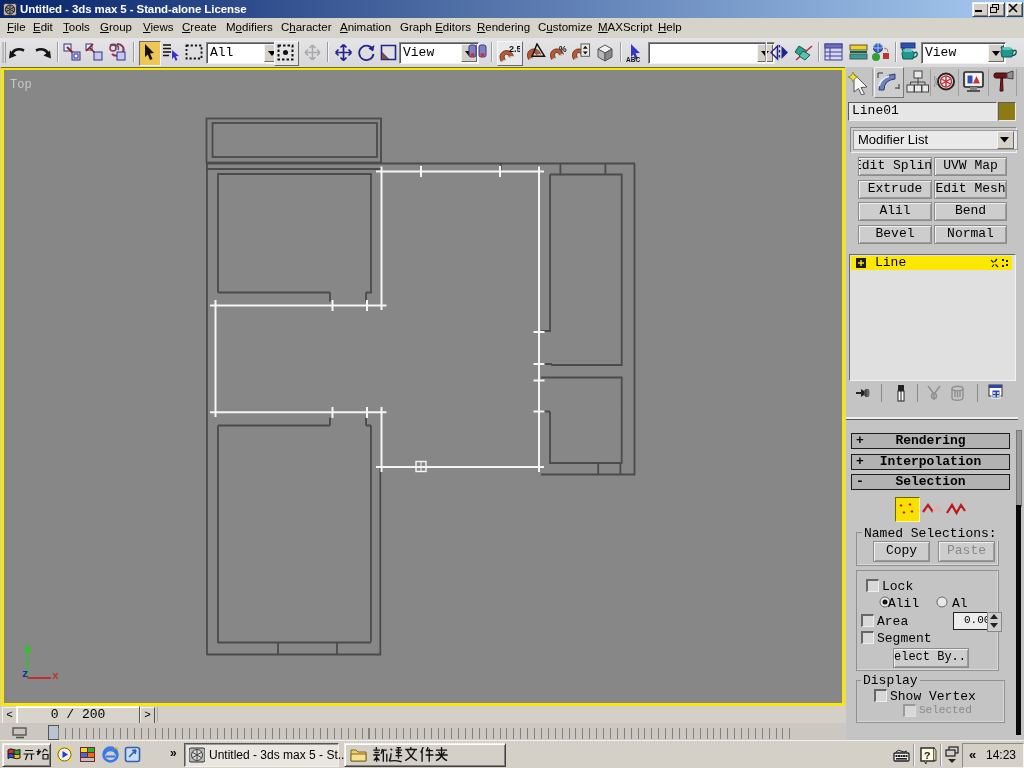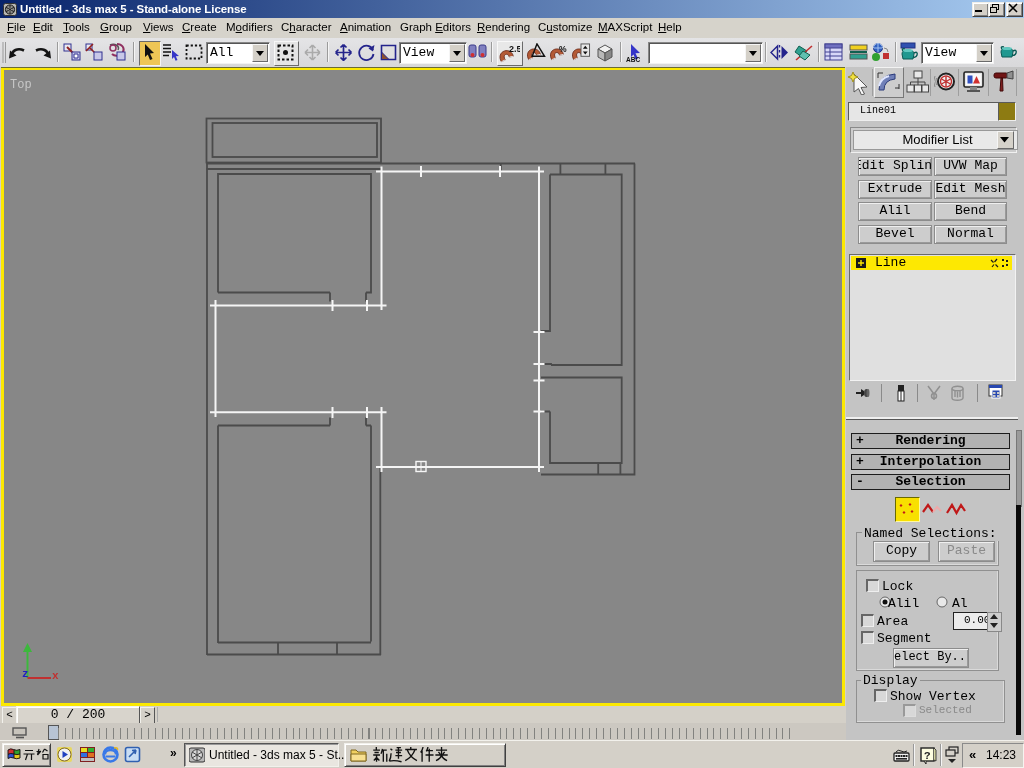--- a/index.html
+++ b/index.html
@@ -10,21 +10,21 @@
 #title{left:0;top:0;width:1024px;height:18px;background:linear-gradient(to right,#08246b,#a6caf0);}
 #title .txt{position:absolute;left:20px;top:3px;color:#fff;font-size:11.5px;font-weight:bold;letter-spacing:-0.1px;}
 .wbtn{position:absolute;top:2px;width:15px;height:13px;background:#d4d0c8;border:1px solid;border-color:#f0efea #404040 #404040 #f0efea;box-shadow:inset 1px 1px 0 #fff, inset -1px -1px 0 #808080;font-size:9px;text-align:center;line-height:12px;color:#000;}
 
 #menu{left:0;top:18px;width:1024px;height:20px;background:#d6d3cb;font-size:11.5px;color:#000;}
 #menu span{position:absolute;top:3px;}
 #menu u{text-decoration:underline;}
 
 #tbar{left:0;top:38px;width:1024px;height:29px;background:linear-gradient(#e4e4e6,#d8d8da);}
 .tsep{position:absolute;top:4px;width:1px;height:20px;background:#9b9b9b;border-right:1px solid #f5f5f5;}
-.combo{position:absolute;height:20px;background:#fff;border:1px solid;border-color:#868686 #f2f2f2 #f2f2f2 #868686;box-shadow:inset 1px 1px 0 #555;font-size:13px;font-family:"Liberation Mono",monospace;}
+.combo{position:absolute;height:20px;background:#fff;border:1px solid;border-color:#868686 #f2f2f2 #f2f2f2 #868686;box-shadow:inset 1px 1px 0 #555;font-size:13px;font-family:"Liberation Mono",monospace;padding-left:12px;}
 .combo .ca{position:absolute;right:1px;top:1px;bottom:1px;width:14px;background:#d4d0c8;border:1px solid;border-color:#f5f5f5 #6a6a6a #6a6a6a #f5f5f5;}
 .ca:after{content:"";position:absolute;left:3px;top:6px;border:4px solid transparent;border-top:5px solid #000;}
 .combo .ct{position:absolute;left:3px;top:2px;}
 
 #vp{left:0;top:67px;width:846px;height:639px;background:#d4d0c8;}
 #vpy{position:absolute;left:1px;top:0px;width:844px;height:638px;background:#fbe802;border-top:1px solid #6b6b35;}
 #vpg{position:absolute;left:4px;top:3px;width:838px;height:633px;background:#878787;}
 #toplbl{position:absolute;left:6px;top:8px;color:#c8c8c8;font-size:12px;font-family:"Liberation Mono",monospace;}
 
 #cp{left:846px;top:67px;width:178px;height:673px;background:#c4c4c4;font-family:"Liberation Mono",monospace;color:#000;}
@@ -386,24 +386,24 @@
         <path d="M11 13.5 L14.5 6 L18 13.5 Z" fill="#d03030"></path>
         <rect x="8" y="17" width="7" height="3" fill="#888"></rect>
         <rect x="5" y="20" width="13" height="2" fill="#555"></rect>
       </svg>
     <svg class="abs" style="left:146px;top:3px" width="23" height="23" viewBox="0 0 23 23">
         <rect x="2" y="3" width="14" height="5" rx="2" fill="#701515" stroke="#400808"></rect>
         <path d="M15 3 L21 1 V9 L15 8 Z" fill="#909090" stroke="#444"></path>
         <path d="M9 8 L8 21 L11 21 L10.5 8 Z" fill="#802020" stroke="#400808"></path>
       </svg>
 
-    <div class="abs" style="left:2px;top:35px;width:144px;height:17px;background:#e6e6e6;border:1px solid;border-color:#5a5a5a #eee #eee #5a5a5a;font-size:10px;line-height:16px;padding-left:11px;">Line01</div>
+    <div class="abs" style="left:2px;top:35px;width:144px;height:17px;background:#e6e6e6;border:1px solid;border-color:#5a5a5a #eee #eee #5a5a5a;font-size:13px;line-height:16px;padding-left:3px;">Line01</div>
     <div class="abs" style="left:152px;top:35px;width:16px;height:17px;background:#8d7b12;border:1px solid;border-color:#5a5a5a #eee #eee #5a5a5a;"></div>
 
-    <div class="abs" style="left:4px;top:60px;width:165px;height:24px;background:#cdcdcd;border:1px solid;border-color:#8a8a8a #f0f0f0 #f0f0f0 #8a8a8a;text-align:center;">
+    <div class="abs" style="left:4px;top:60px;width:165px;height:24px;background:#cdcdcd;border:1px solid;border-color:#8a8a8a #f0f0f0 #f0f0f0 #8a8a8a;">
       <div class="abs" style="left:2px;top:2px;width:159px;height:18px;background:#e9e9e9;border:1px solid #999;font-family:'Liberation Sans';font-size:13px;line-height:17px;padding-left:4px;">Modifier List</div>
       <div class="abs" style="left:146px;top:3px;width:15px;height:16px;background:#d6d2ca;border:1px solid;border-color:#f5f5f5 #6a6a6a #6a6a6a #f5f5f5;"></div>
       <svg class="abs" style="left:149px;top:9px" width="10" height="6">
           <path d="M0 0 H9 L4.5 5.5 Z" fill="#000"></path>
         </svg>
     </div>
 
     <div class="mxbtn" style="left:12px;top:90px;width:72px;height:17px;line-height:16px;"><span style="position:relative;left:-5px;">Edit Spline</span></div>
     <div class="mxbtn" style="left:88px;top:90px;width:71px;height:17px;line-height:16px;">UVW Map</div>
     <div class="mxbtn" style="left:12px;top:113px;width:72px;height:17px;line-height:16px;">Extrude</div>

